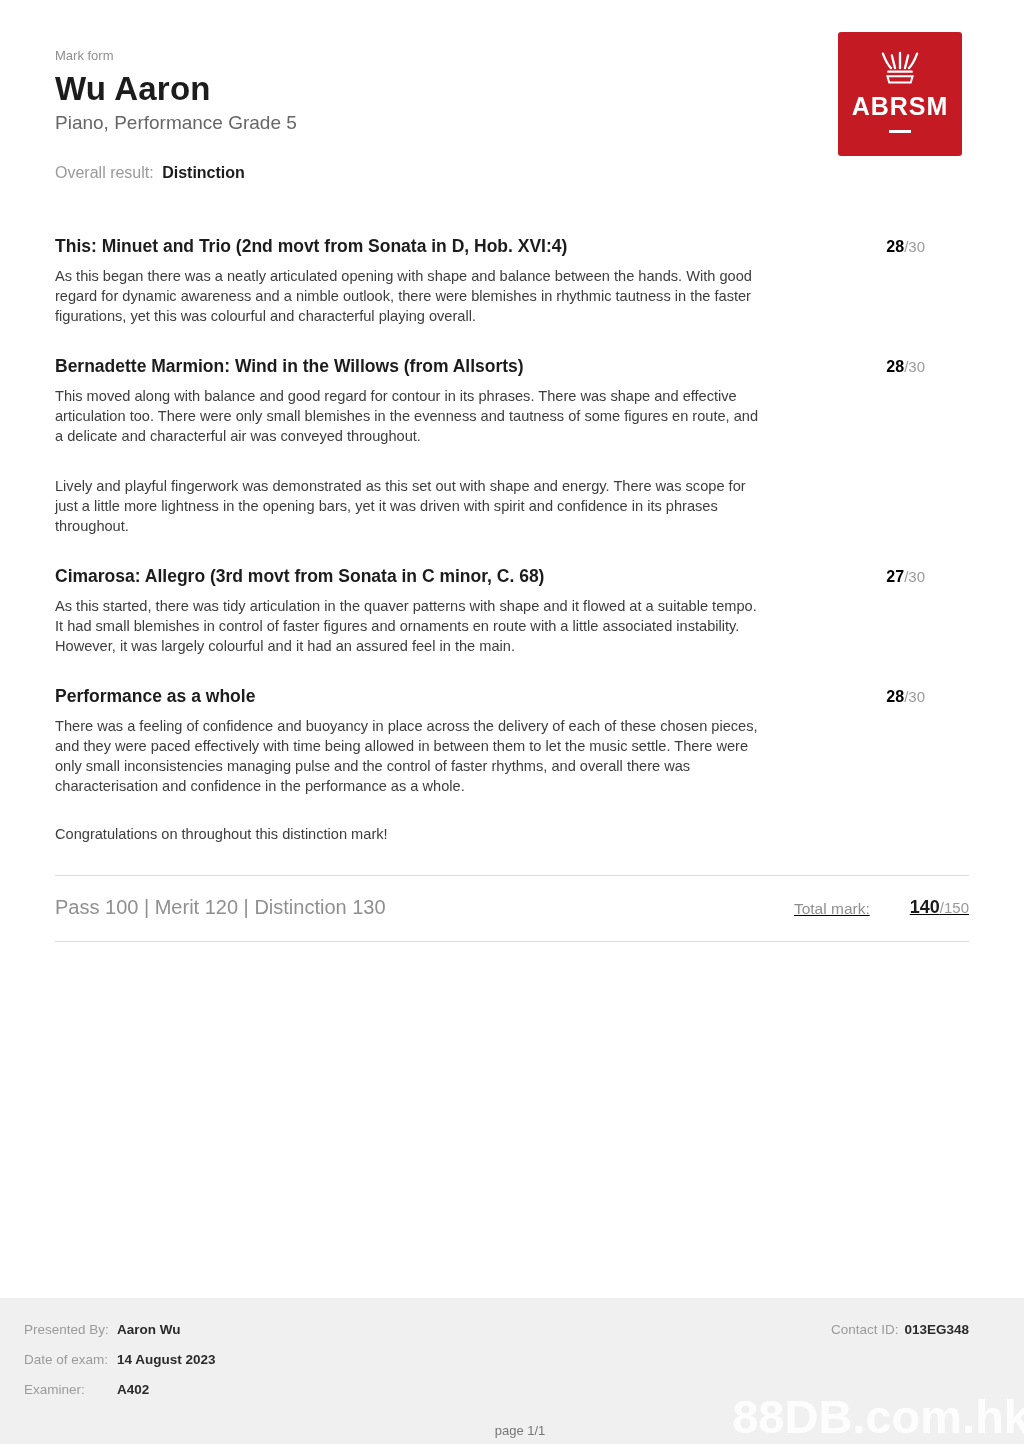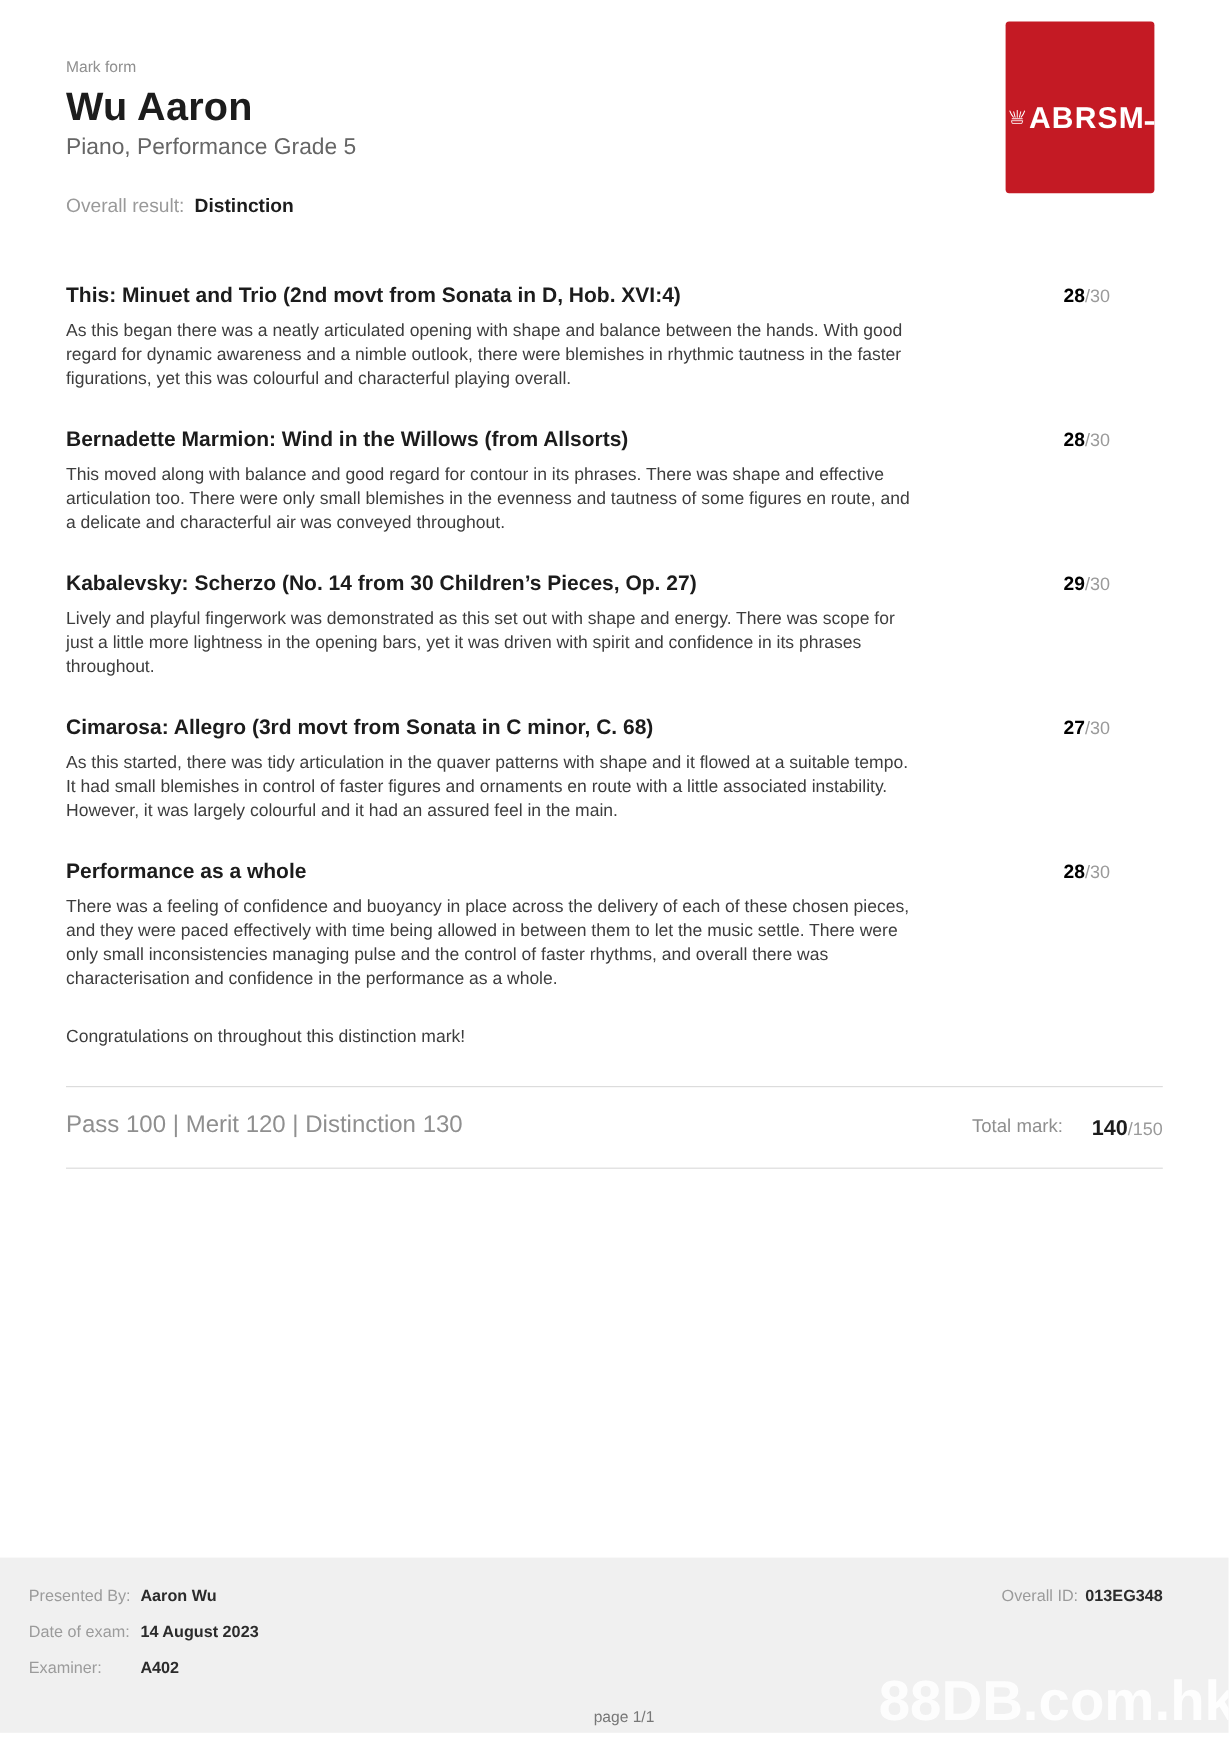--- a/index.html
+++ b/index.html
@@ -9,22 +9,22 @@
   .content { padding:38px 55px 0 55px; }
 
   
   .form-type { font-size:13px; color:#8f8f8f;margin-top:10px; }
   .candidate { font-size:33px; font-weight:bold; color:#1c1c1c; margin:7px 0 4px 0; letter-spacing:.2px; }
   .subtitle { font-size:19px; color:#666666; }
   .overall { margin-top:30px; font-size:16px; color:#9a9a9a; }
   .overall b { color:#1c1c1c; margin-left:4px; }
 
   
-  .logo { position:absolute; top:18px; right:62px; width:124px; height:143px;
-          background:#c41a24; border-radius:3px; display:flex; flex-direction:row;
+  .logo { position:absolute; top:32px; right:62px; width:124px; height:124px;
+          background:#c41a24; border-radius:3px; display:flex; flex-direction:column;
           align-items:center; padding-top:17px; }
   .logo-text { color:#ffffff; font-weight:bold; font-size:25px; letter-spacing:1px; margin-top:3px; }
   .logo-dash { width:22px; height:3px; background:#ffffff; margin-top:9px; }
 
   
   .sections { margin-top:54px; }
   .section { margin-bottom:30px; }
   .sec-head { display:flex; justify-content:space-between; align-items:baseline; padding-right:44px; }
   .sec-title { font-size:17.5px; font-weight:bold; color:#1c1c1c; }
   .sec-mark { white-space:nowrap; }
@@ -32,21 +32,21 @@
   .sec-mark span { font-size:15px; color:#9a9a9a; }
   .sec-body { margin-top:9px; max-width:706px; font-size:14.6px; line-height:20px; color:#3d3d3d; }
 
   .congrats { font-size:14.6px; color:#3d3d3d; margin-top:2px; }
 
   .divider { border:none; border-top:1px solid #dcdcdc; margin:0; }
   .div-top { margin-top:33px; }
 
   .summary { display:flex; justify-content:space-between; align-items:baseline; padding:20px 0 22px 0; }
   .thresholds { font-size:20px; color:#8f8f8f; }
-  .total { display:flex; align-items:flex-start; gap:24px; }
+  .total { display:flex; align-items:flex-end; gap:40px;text-decoration:underline; }
   .total-label { font-size:15.5px; color:#8f8f8f; }
   .total-value b { font-size:18px; color:#1c1c1c; }
   .total-value span { font-size:15px; color:#9a9a9a; }
 
   
   .footer { position:absolute; left:0; right:0; top:1298px; height:146px; background:#f0f0f0;
             padding:24px 55px 0 55px; }
   .f-row { display:flex; font-size:13.5px; margin-bottom:15px; align-items:baseline; }
   .f-label { width:93px; color:#9b9b9b; flex-shrink:0; }
   .f-value { font-weight:bold; color:#2b2b2b; }
@@ -84,24 +84,20 @@
 
       <div class="section">
         <div class="sec-head">
           <div class="sec-title">Bernadette Marmion: Wind in the Willows (from Allsorts)</div>
           <div class="sec-mark"><b>28</b><span>/30</span></div>
         </div>
         <div class="sec-body">This moved along with balance and good regard for contour in its phrases. There was shape and effective articulation too. There were only small blemishes in the evenness and tautness of some figures en route, and a delicate and characterful air was conveyed throughout.</div>
       </div>
 
       <div class="section">
-        <div class="sec-head">
-          <div class="sec-title">Kabalevsky: Scherzo (No. 14 from 30 Children’s Pieces, Op. 27)</div>
-          <div class="sec-mark"><b>29</b><span>/30</span></div>
-        </div>
         <div class="sec-body">Lively and playful fingerwork was demonstrated as this set out with shape and energy. There was scope for just a little more lightness in the opening bars, yet it was driven with spirit and confidence in its phrases throughout.</div>
       </div>
 
       <div class="section">
         <div class="sec-head">
           <div class="sec-title">Cimarosa: Allegro (3rd movt from Sonata in C minor, C. 68)</div>
           <div class="sec-mark"><b>27</b><span>/30</span></div>
         </div>
         <div class="sec-body">As this started, there was tidy articulation in the quaver patterns with shape and it flowed at a suitable tempo. It had small blemishes in control of faster figures and ornaments en route with a little associated instability. However, it was largely colourful and it had an assured feel in the main.</div>
       </div>
@@ -143,21 +139,21 @@
     </svg>
     <div class="logo-text">ABRSM</div>
     <div class="logo-dash"></div>
   </div>
 
   <div class="footer" style="background: rgb(240, 240, 240); padding-left: 24px;">
     <div class="f-row">
       <span class="f-label">Presented By:</span>
       <span class="f-value">Aaron Wu</span>
       <span class="f-right">
-        <span class="f-label">Overall ID:</span>
+        <span class="f-label">Contact ID:</span>
         <span class="f-value">013EG348</span>
       </span>
     </div>
     <div class="f-row">
       <span class="f-label">Date of exam:</span>
       <span class="f-value">14 August 2023</span>
     </div>
     <div class="f-row">
       <span class="f-label">Examiner:</span>
       <span class="f-value">A402</span>

